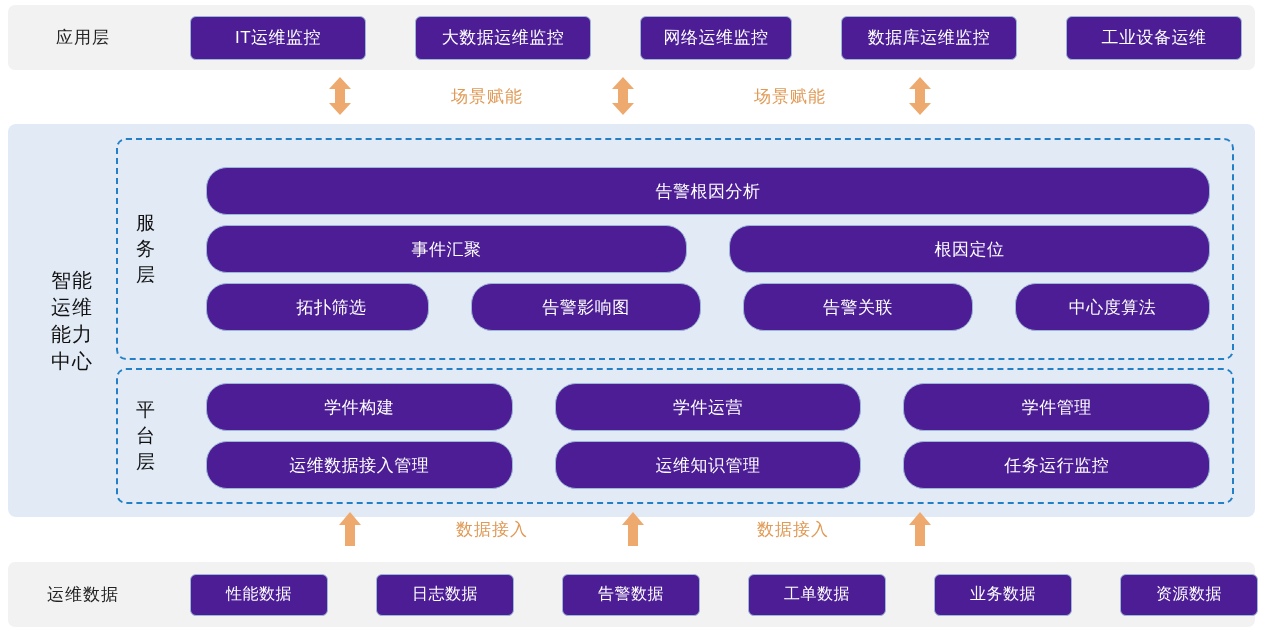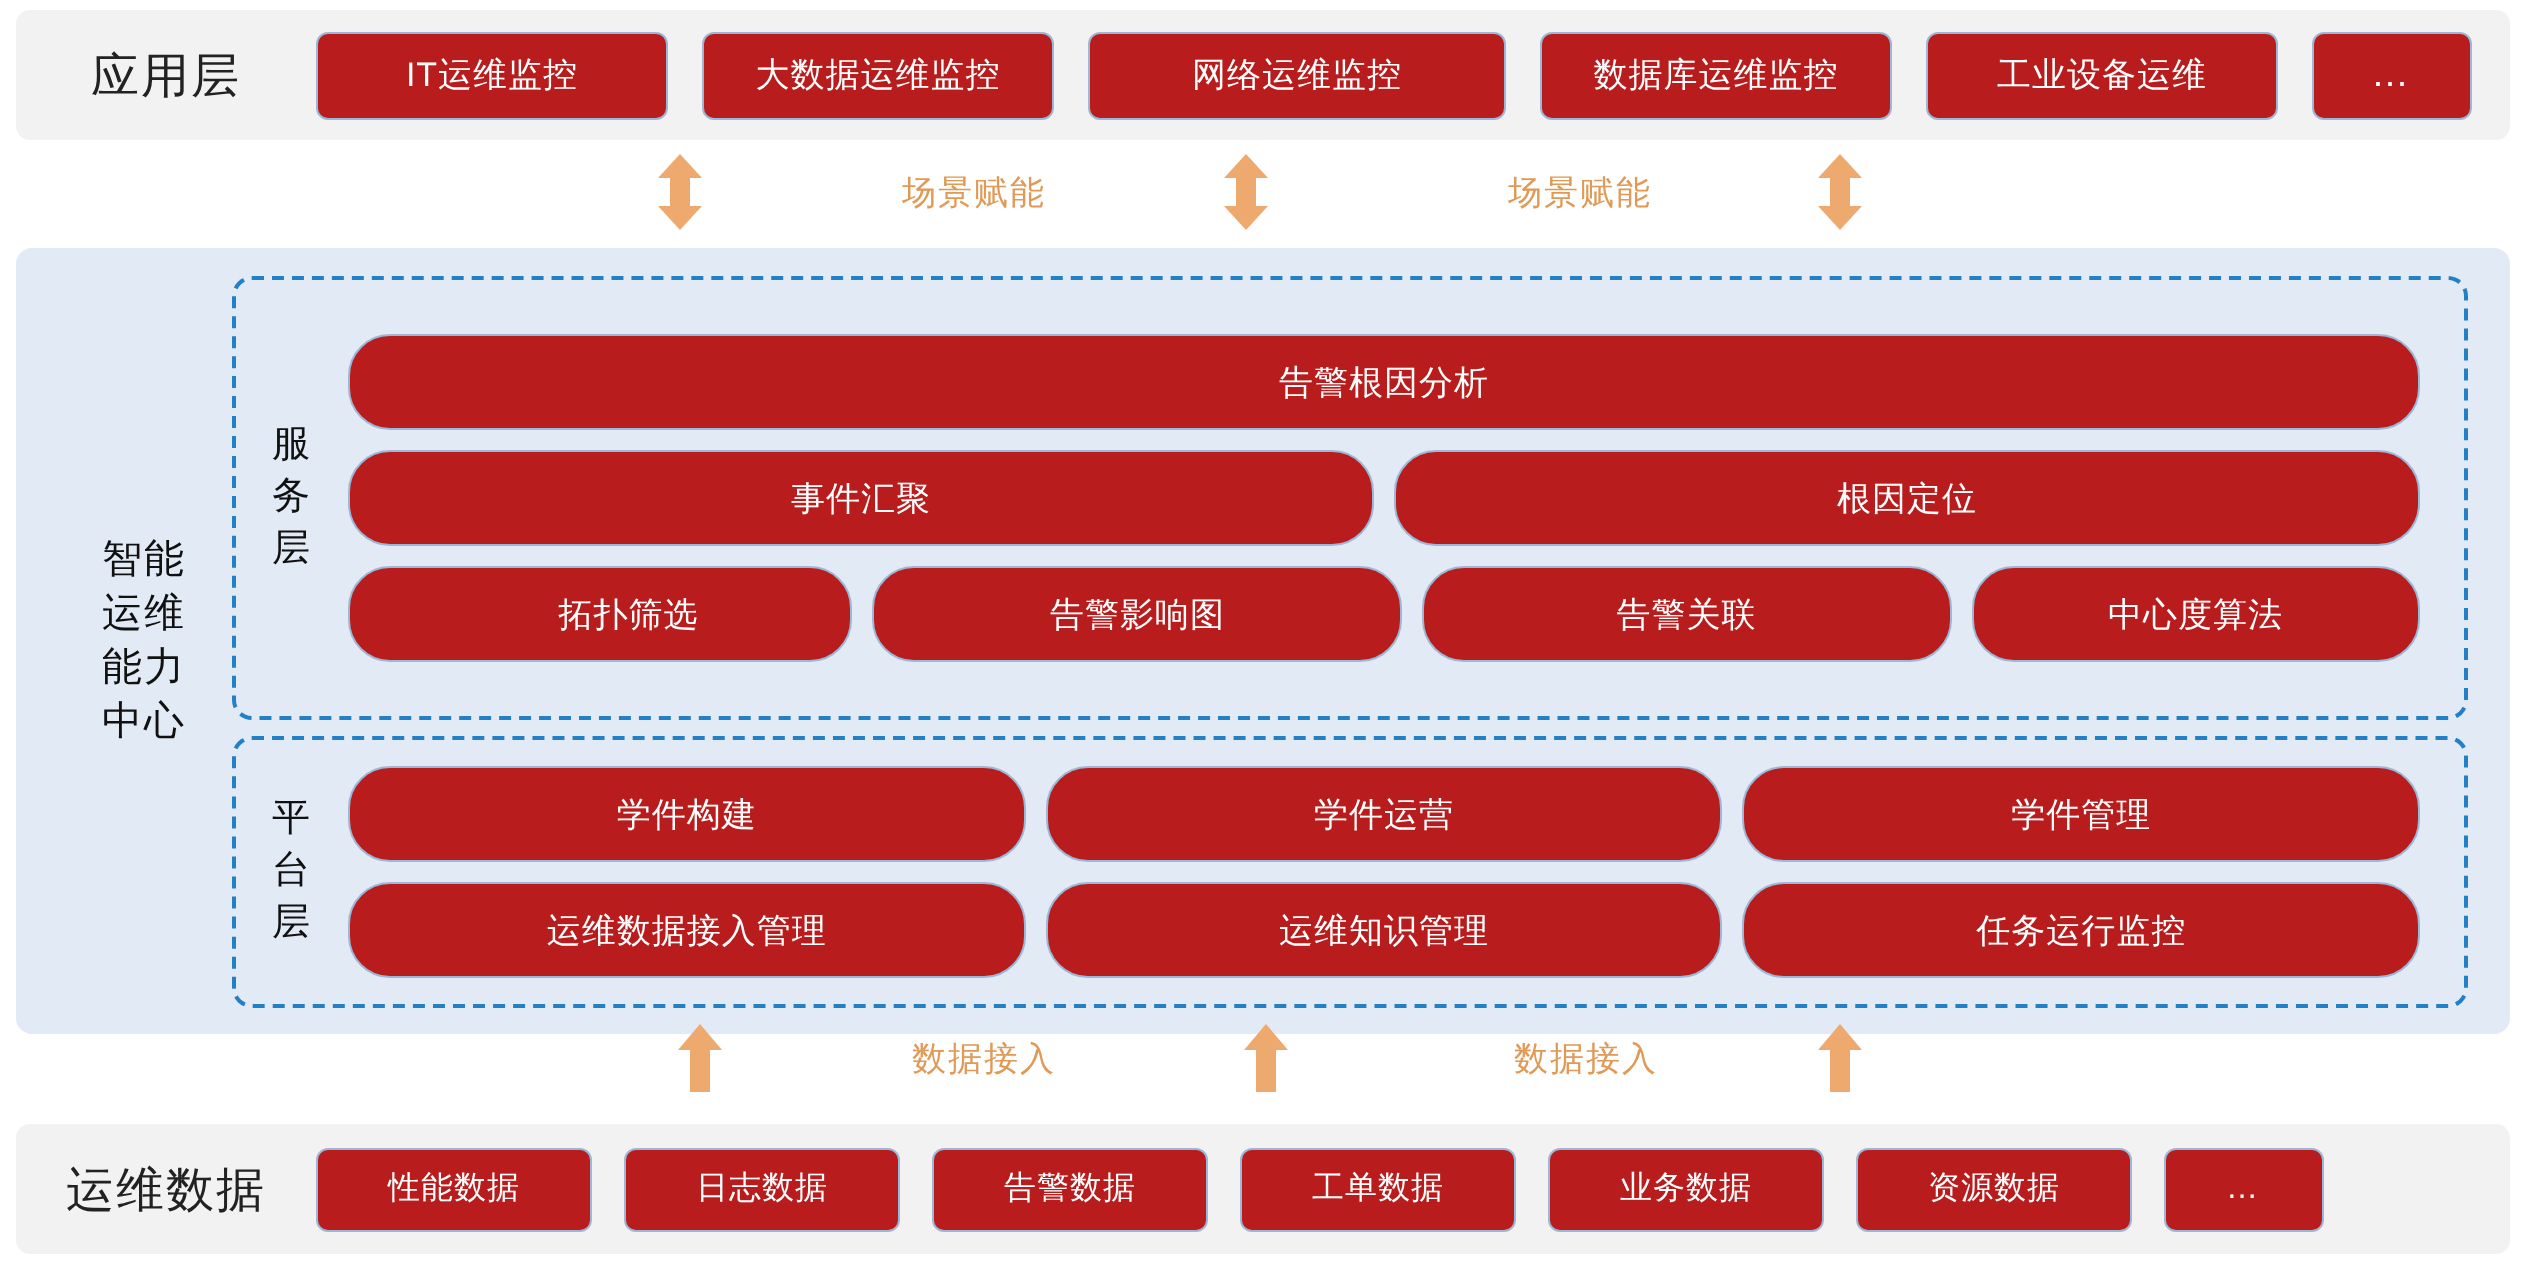--- a/index.html
+++ b/index.html
@@ -10,47 +10,48 @@
   body {
     width: 1263px;
     height: 632px;
     font-family: "Liberation Sans", "DejaVu Sans", sans-serif;
     overflow: hidden;
     position: relative;
   }
 
   
   .blue-box {
-    background: #b91c1c;
+    background: #4c1d95;
     border: 1px solid #9bb8d6;
     border-radius: 6px;
     color: #ffffff;
     display: flex;
     align-items: center;
     justify-content: center;
     box-sizing: border-box;
     font-size: 17px;
     letter-spacing: .5px;
     white-space: nowrap;
+    margin-left: 32px;
   }
   .blue-box.ellipsis { font-size: 19px; letter-spacing: 2px; }
 
   
   .band {
     position: absolute;
     left: 8px;
     width: 1247px;
     background: #f2f2f2;
     border-radius: 7px;
     box-sizing: border-box;
     display: flex;
     align-items: center;
   }
   .band-label {
-    font-size: 24px;
+    font-size: 17px;
     color: #222;
     width: 150px;
     text-align: center;
     flex: none;
     letter-spacing: 1px;
   }
   .band-items {
     display: flex;
     align-items: center;
     flex: 1;
@@ -157,21 +158,21 @@
   #platform-zone .zone-row .blue-box { height: 48px; }
 </style>
 </head>
 <body>
 
 <div class="band" id="app-band">
   <div class="band-label">应用层</div>
   <div class="band-items" id="app-items">
       <div class="blue-box" style="width: 176px;">IT运维监控</div>
       <div class="blue-box" style="width: 176px;">大数据运维监控</div>
-      <div class="blue-box" style="width: 209px;">网络运维监控</div>
+      <div class="blue-box" style="width: 152px;">网络运维监控</div>
       <div class="blue-box" style="width: 176px;">数据库运维监控</div>
       <div class="blue-box" style="width: 176px;">工业设备运维</div>
       <div class="blue-box ellipsis" style="width: 80px;">…</div>
     </div>
 </div>
 
 <div class="arrow-strip" id="arrows-top">
     <div class="arrow-cell" style="left: 328px; width: 24px;">
       <svg class="arrow" width="24" height="38" viewBox="0 0 24 38" aria-hidden="true">
         <polygon fill="#eeaa6e" points="12,0 23,12 17,12 17,26 23,26 12,38 1,26 7,26 7,12 1,12"></polygon>

